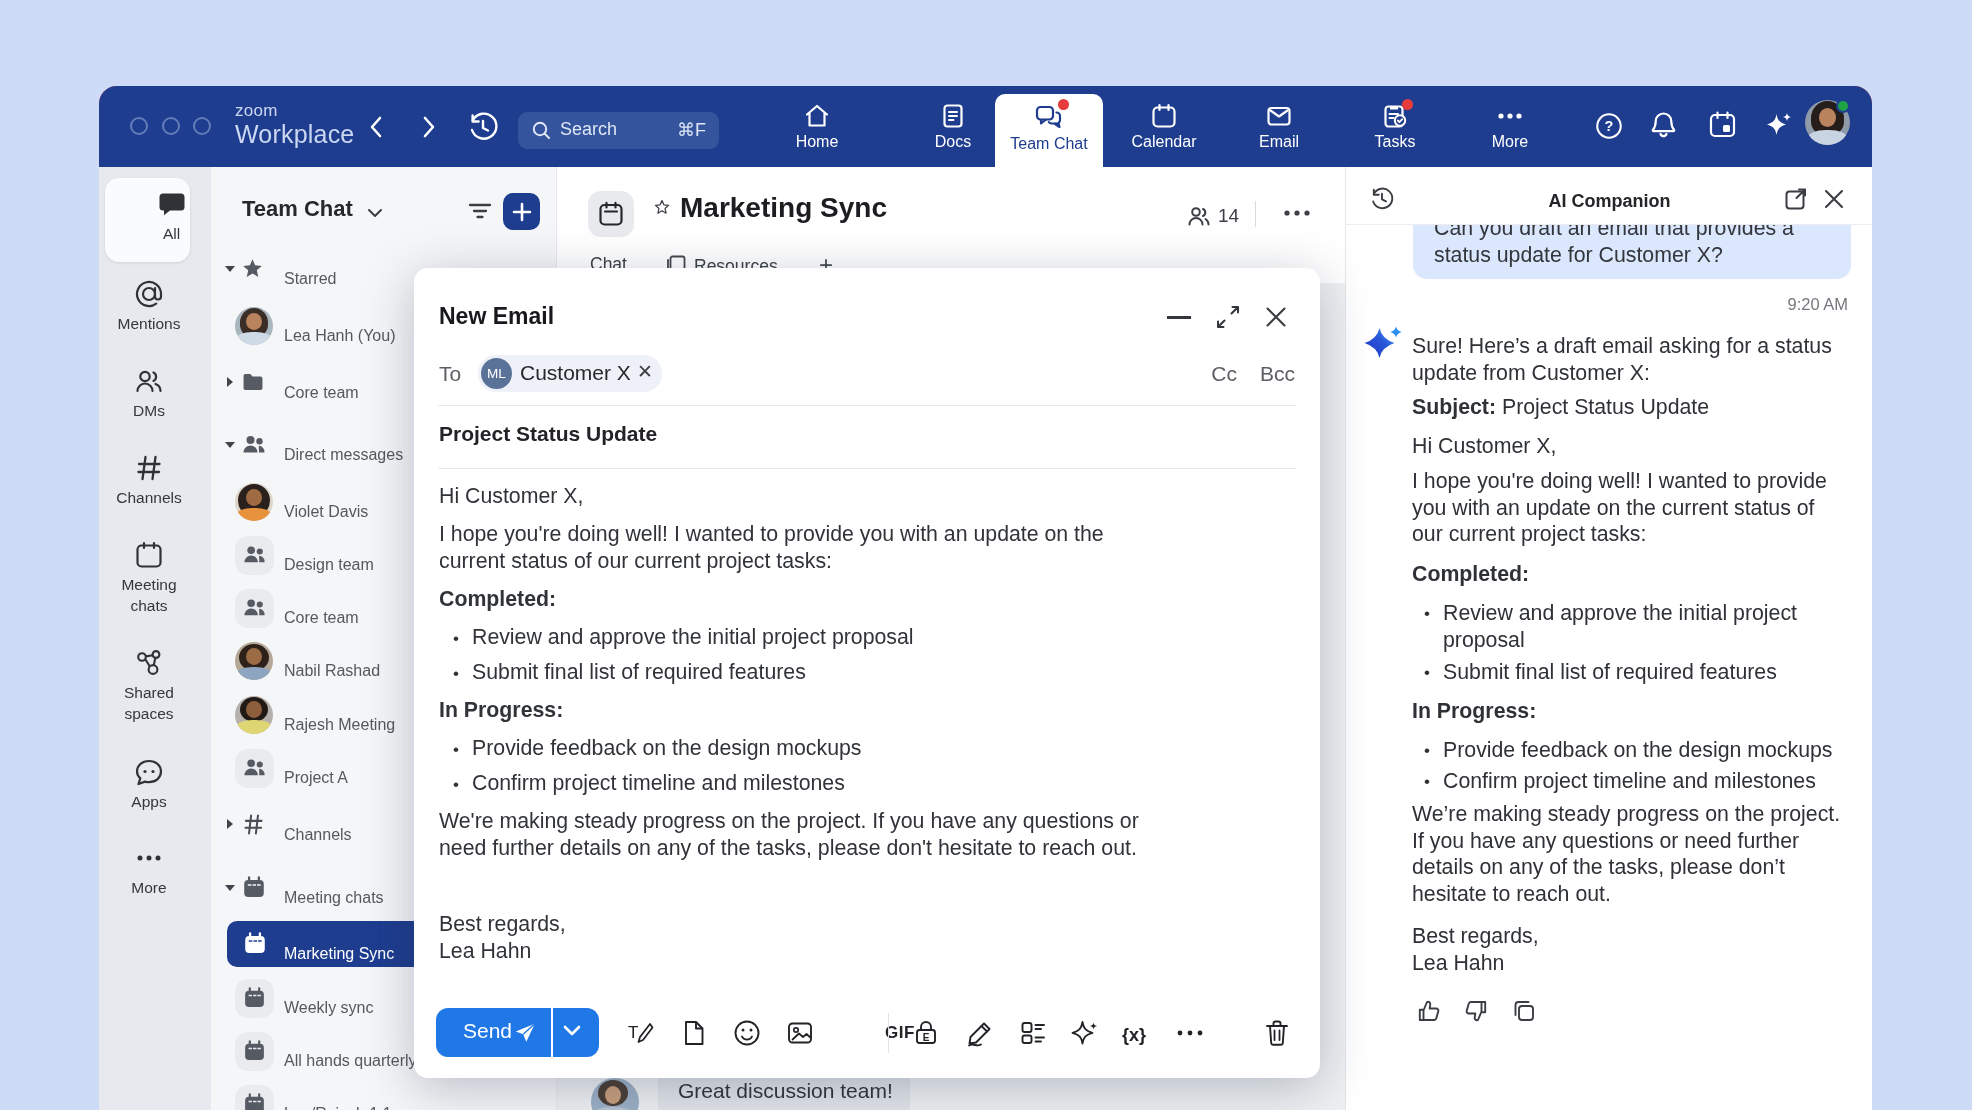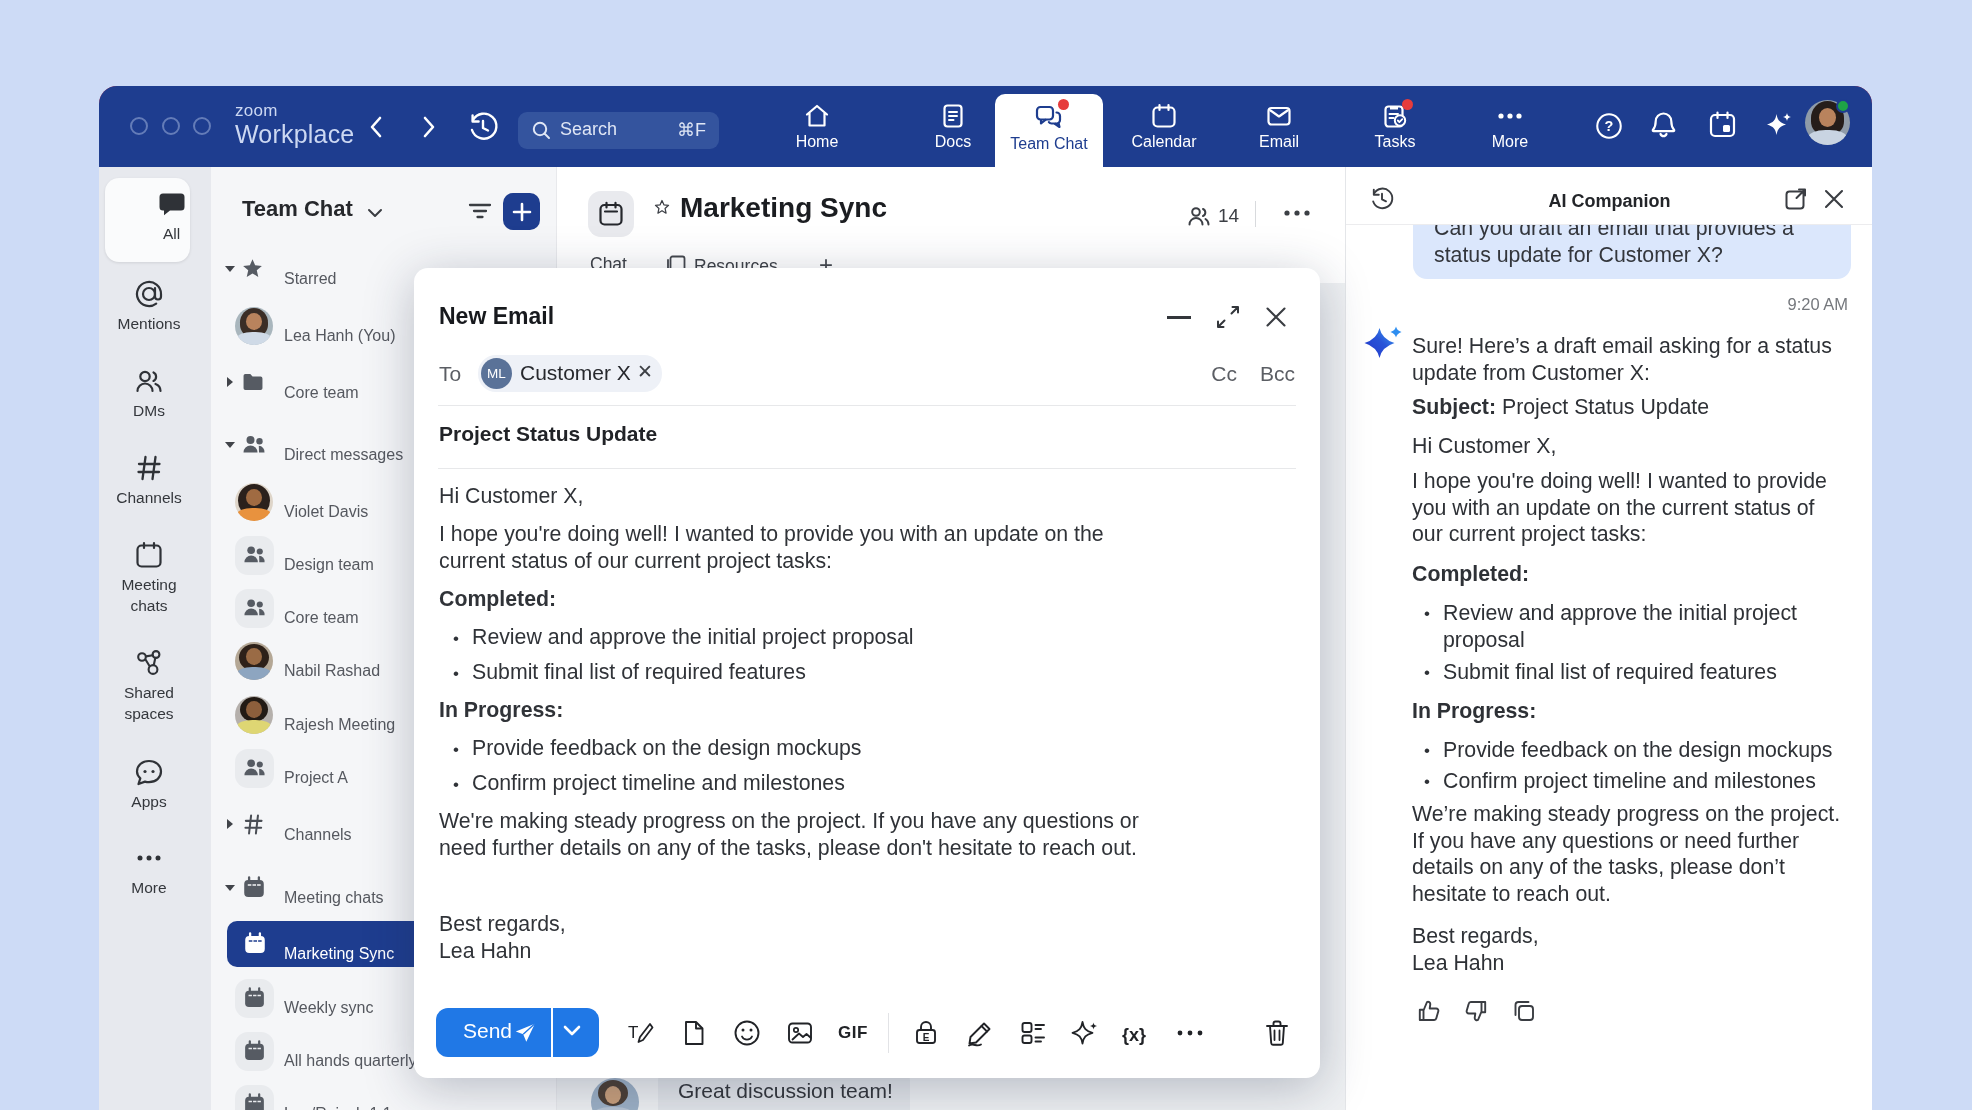--- a/index.html
+++ b/index.html
@@ -107,21 +107,21 @@
 #mo-body ul { list-style:none; margin-bottom:11px; }
 #mo-body li { position:relative; padding-left:33px; margin-bottom:8px; }
 #mo-body li:before { content:"\2022"; position:absolute; left:14px; font-size:17px; top:1px; }
 #send { position:absolute; left:22px; top:740px; width:163px; height:49px; border-radius:12px; background:#2078e6; color:#fff;}
 #send .t { position:absolute; left:27px; top:11px; font-size:21px; }
 #send .sep { position:absolute; left:115px; top:0; width:2px; height:49px; background:#fff; }
 #send .plane { position:absolute; left:77px; top:13px; }
 #send .chev { position:absolute; left:127px; top:17px; }
 .tbi { position:absolute; top:750px; width:30px; height:30px; }
 #tb-divider { position:absolute; left:474px; top:745px; width:1px; height:40px; background:#e2e3e6; }
-.gif { position:absolute; top:755px; font-size:17px; font-weight:bold; color:#212327; letter-spacing:0.5px; }
+.gif { position:absolute; top:755px; font-size:17px; font-weight:bold; color:#212327; letter-spacing:0.5px;margin-left:47px; }
 .bx { position:absolute; top:757px; font-size:18px; font-weight:bold; color:#212327;}
 </style>
 </head>
 <body>
 <div id="win">
   <div id="topbar">
     <div class="tl" style="left:31px;"></div>
     <div class="tl" style="left:63px;"></div>
     <div class="tl" style="left:94px;"></div>
     <div id="logo">

